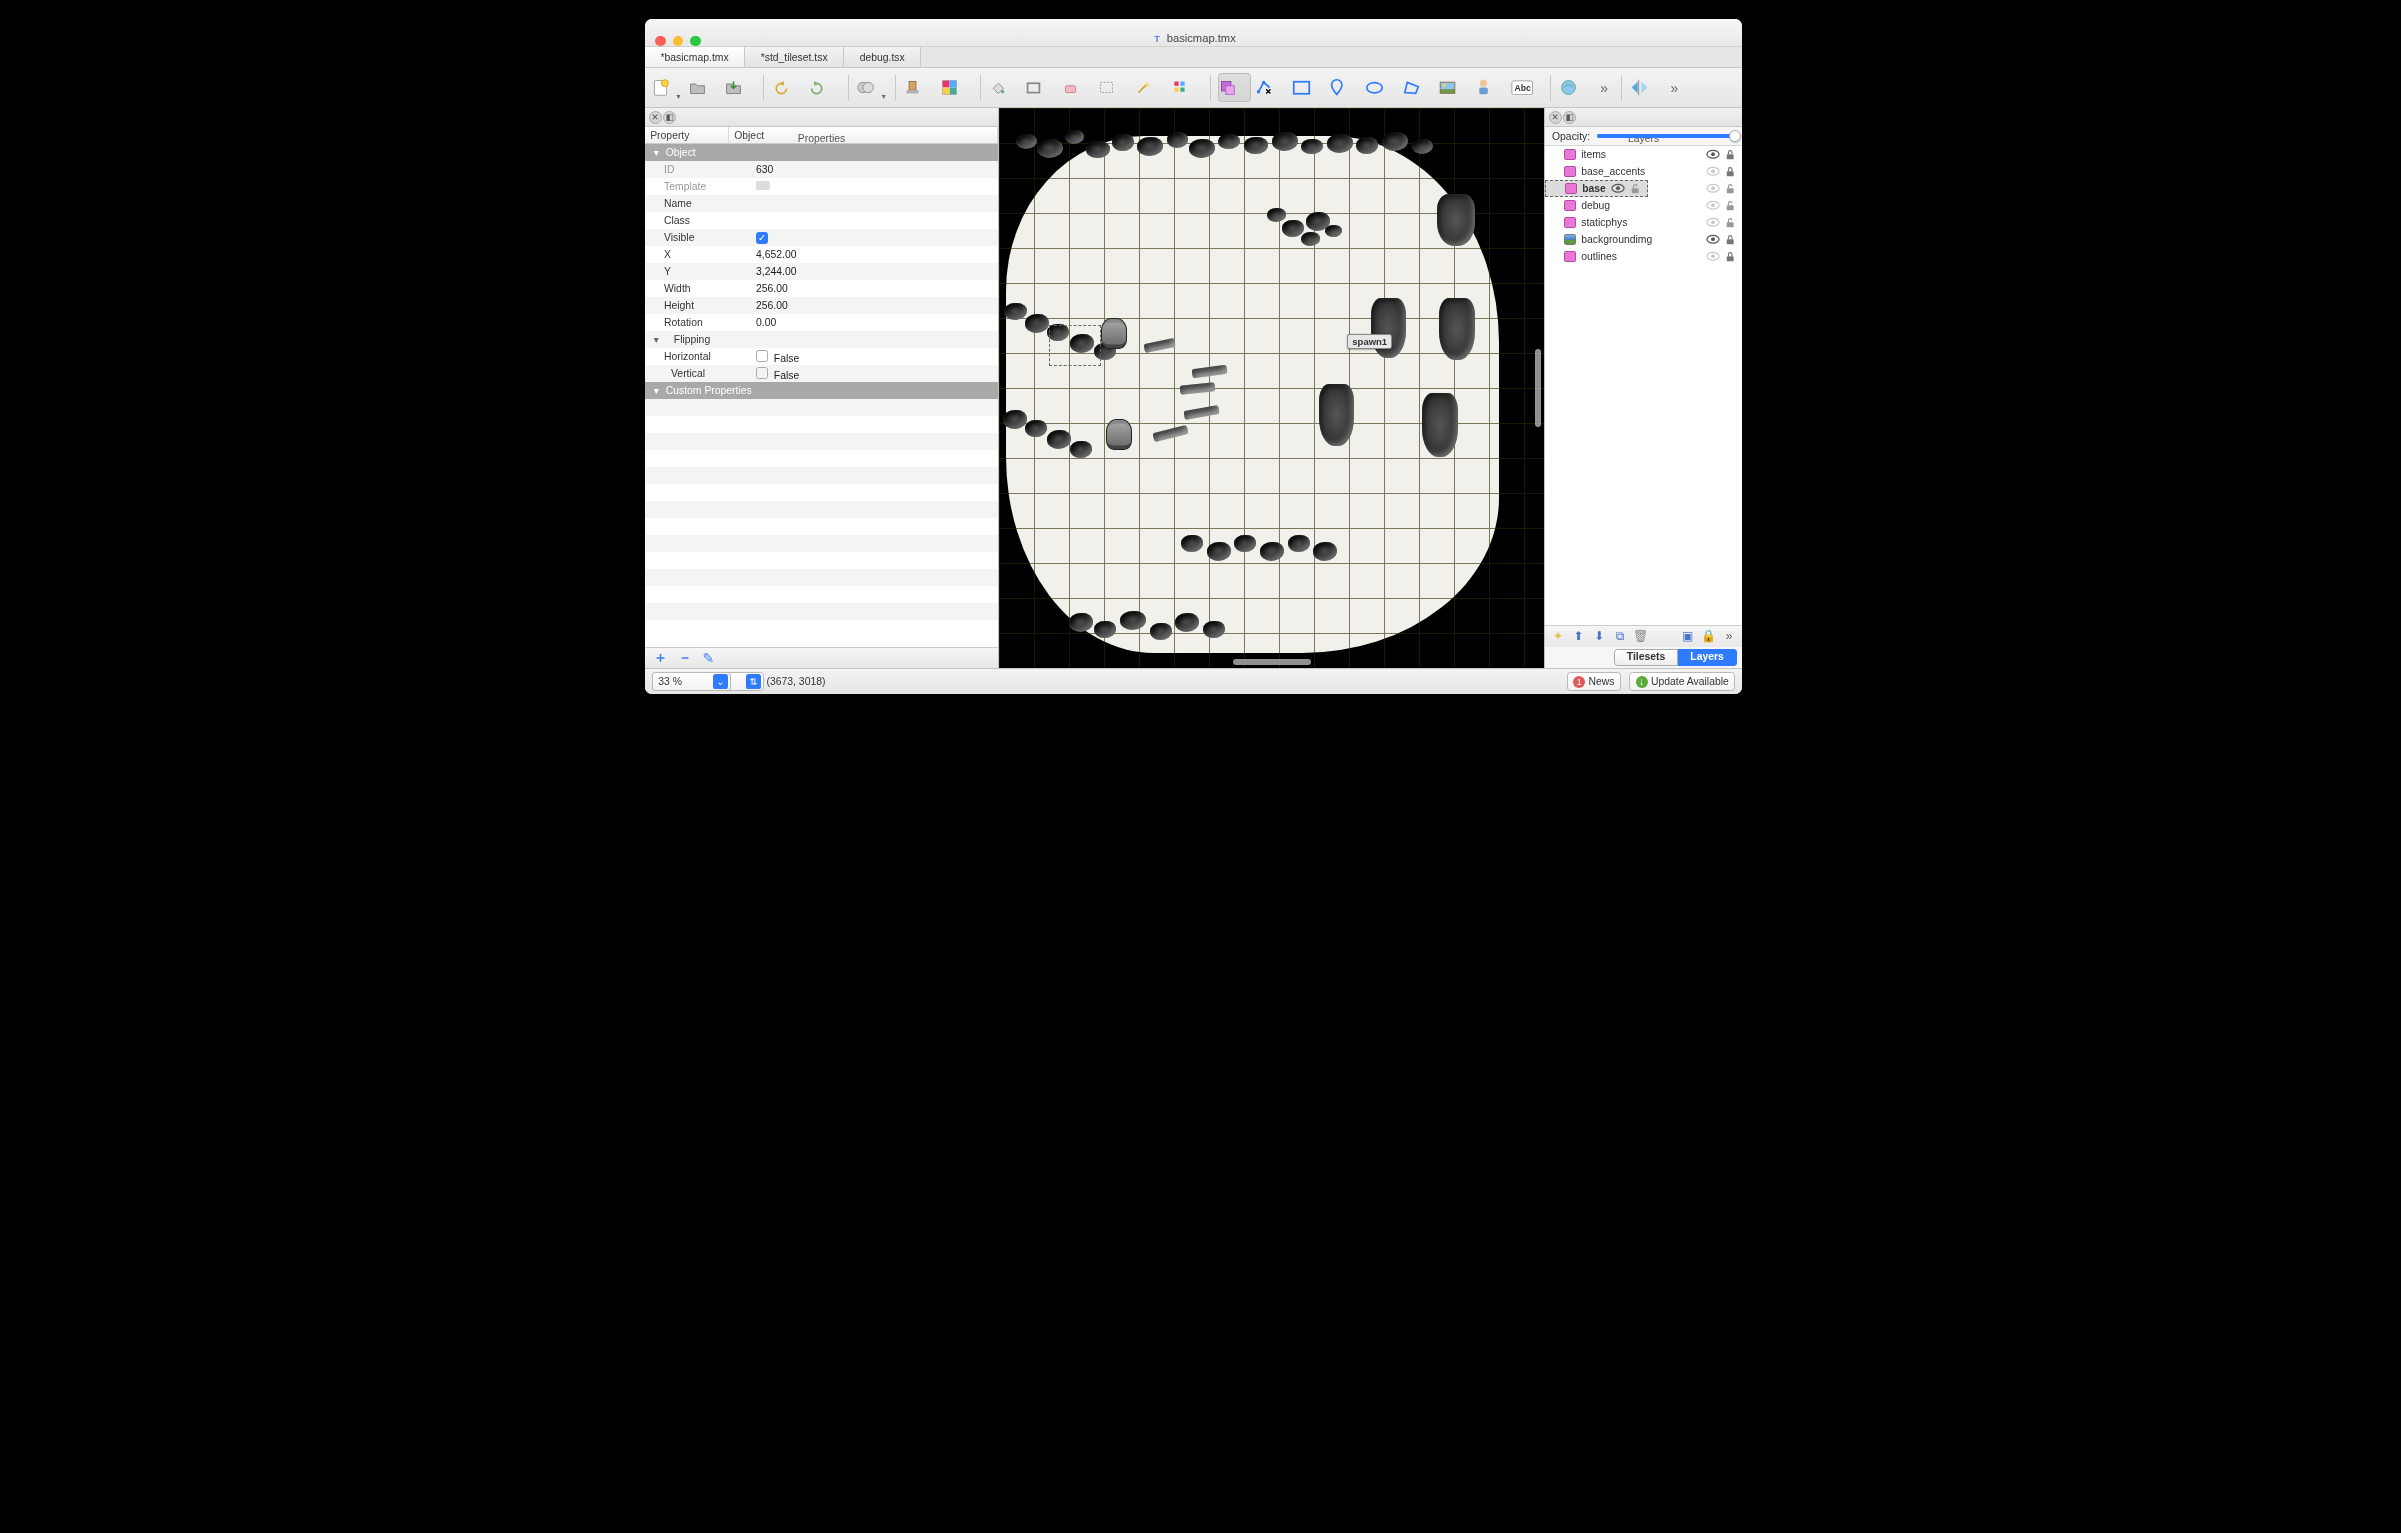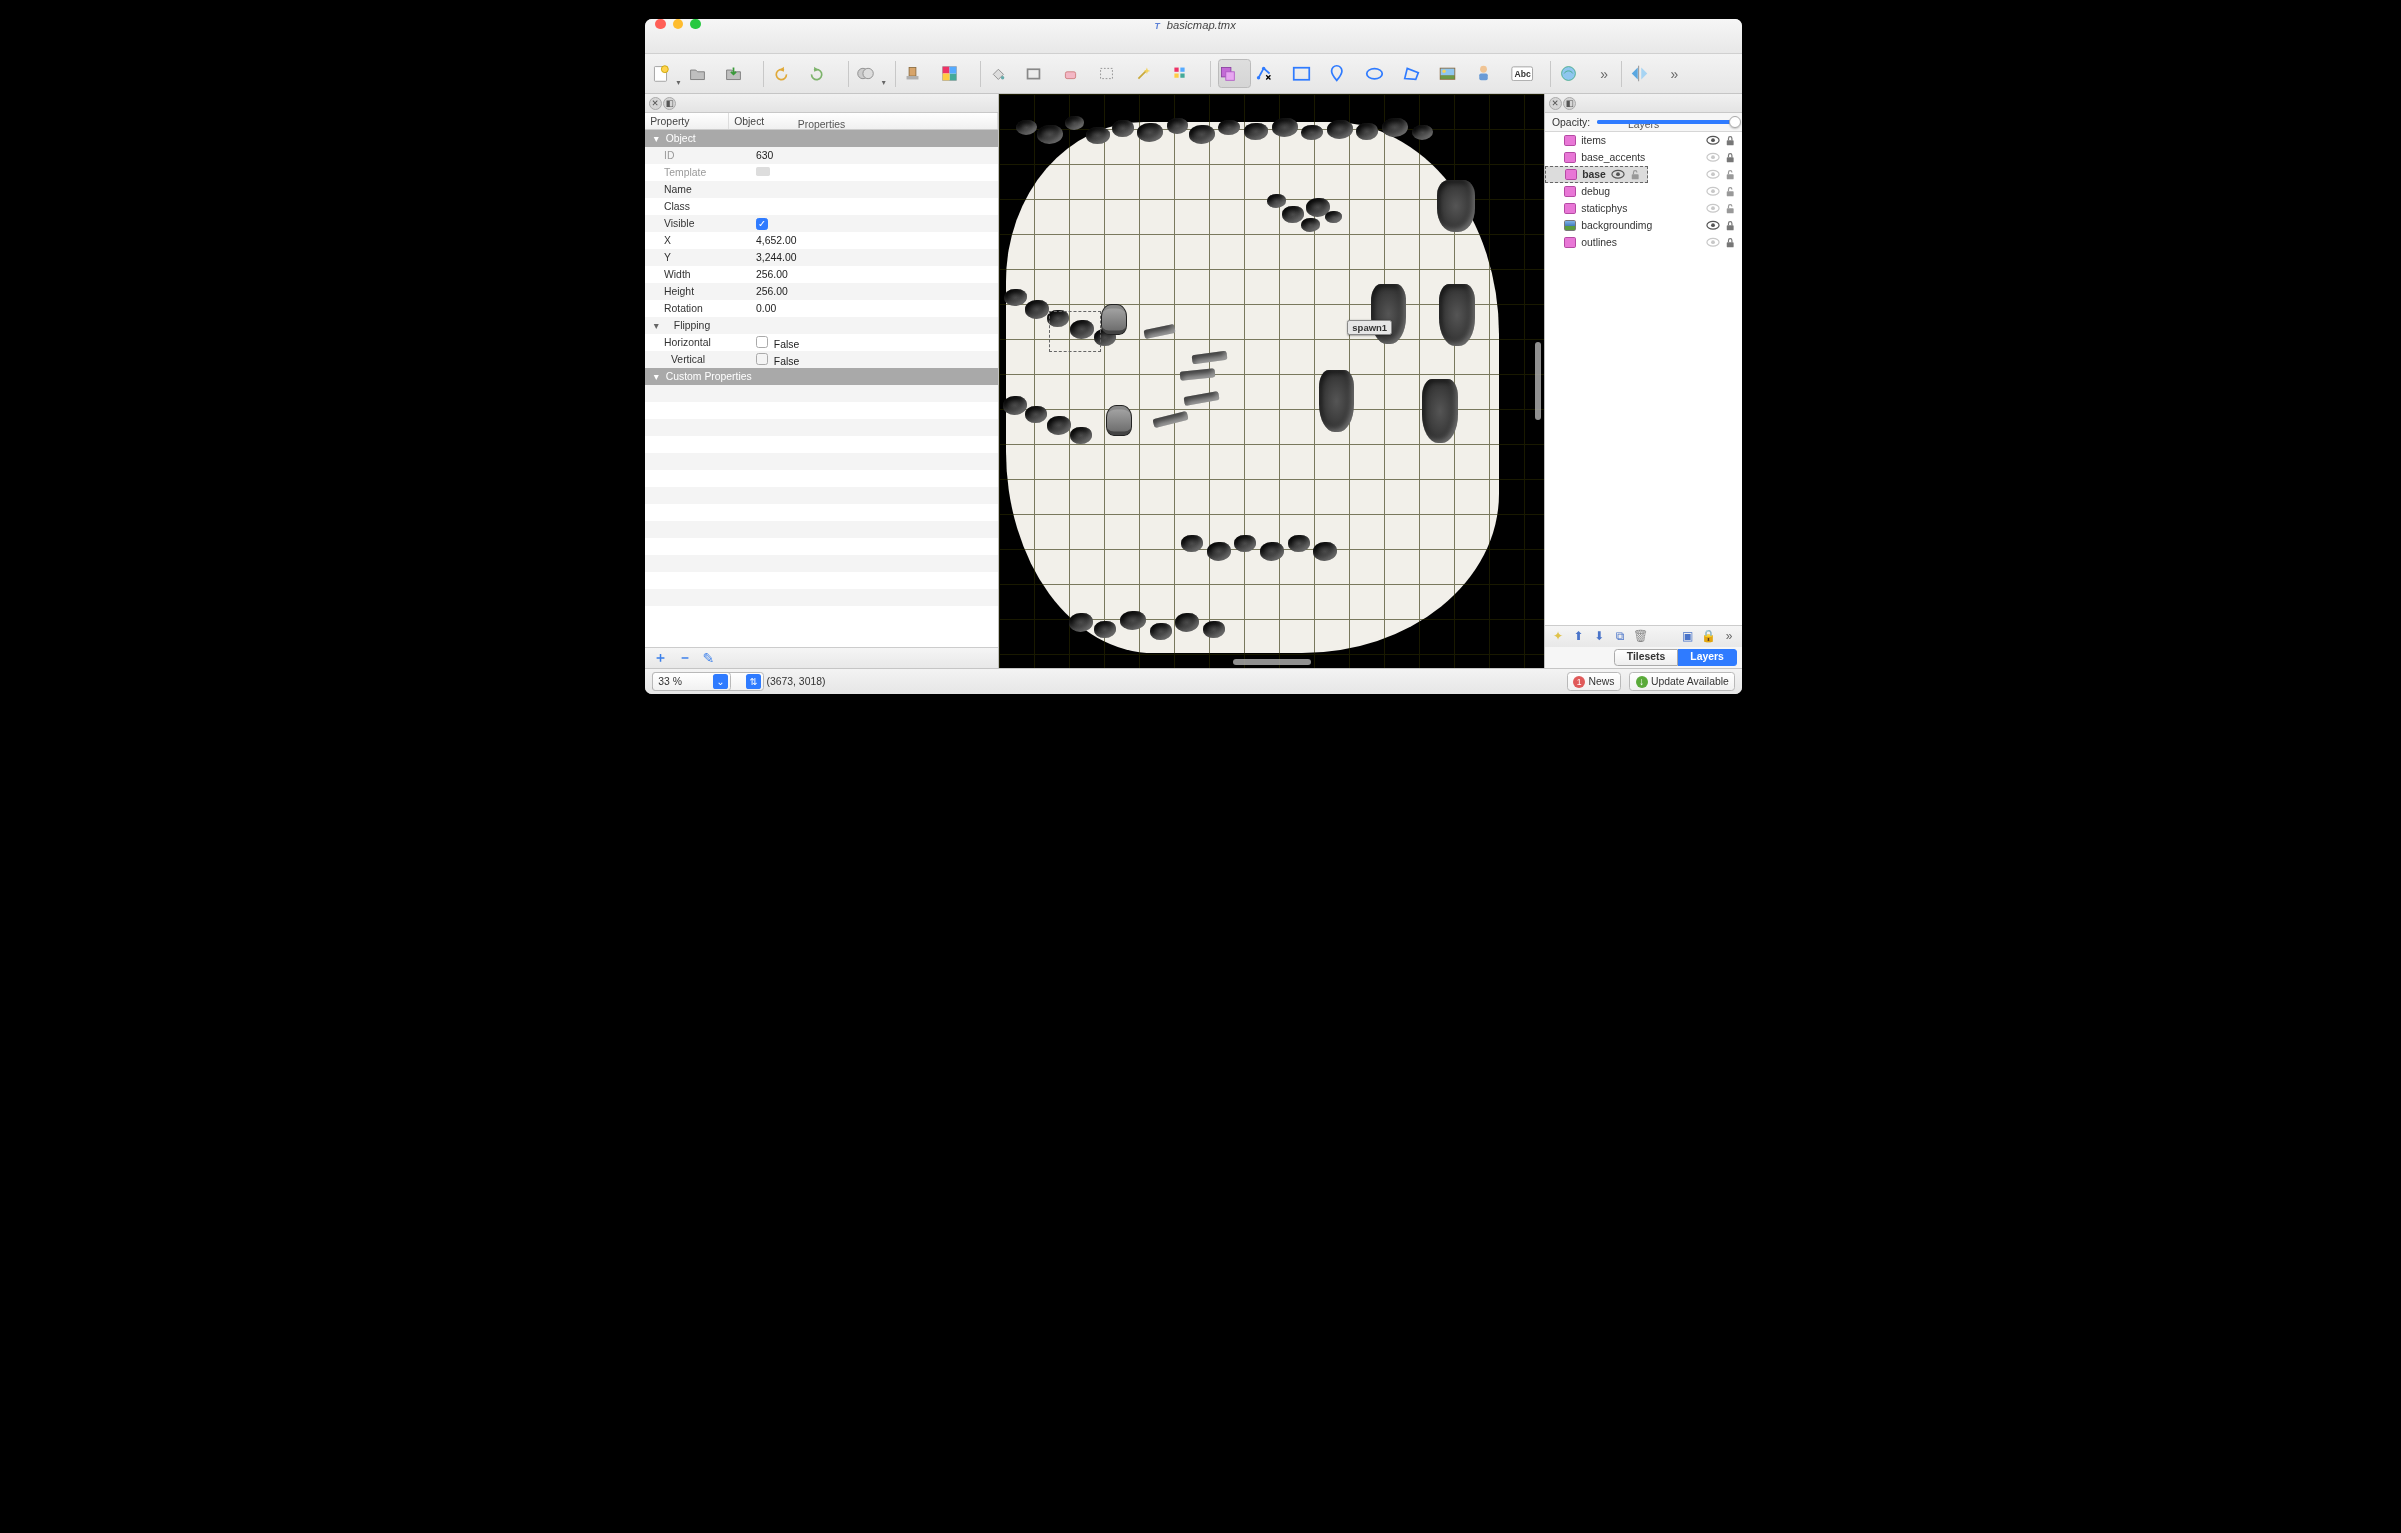--- a/index.html
+++ b/index.html
@@ -3,21 +3,21 @@
 <meta charset="utf-8">
 <style>
   * { box-sizing: border-box; margin: 0; padding: 0; font-family: -apple-system, "Helvetica Neue", Arial, sans-serif; }
   body { background: #000; width: 1201px; height: 767px; margin: 0 auto; position: relative; font-size: 11.2px; color: #333; }
   .window {
     position: absolute; top: 19px; left: 45px; width: 1097px; height: 675px;
     background: #ececec; border-radius: 7px; box-shadow: 0 17px 52px rgba(0,0,0,.6), 0 0 0 0.9px rgba(0,0,0,.15);
     display: flex; flex-direction: column; overflow: hidden;
   }
   
-  .titlebar { height: 35px; background: linear-gradient(#f6f6f6,#e8e8e8); border-bottom: 0.9px solid #d0d0d0; display:flex; align-items:flex-start; position:relative;font-style:italic; }
+  .titlebar { height: 28px; background: linear-gradient(#f6f6f6,#e8e8e8); border-bottom: 0.9px solid #d0d0d0; display:flex; align-items:flex-end; position:relative; }
   .traffic { display:flex; gap:7px; padding-left:10.4px; }
   .dot { width:10.4px; height:10.4px; border-radius:50%; }
   .dot.red{background:#ff5f57;} .dot.yellow{background:#febc2e;} .dot.green{background:#28c840;}
   .title { position:absolute; left:0; right:0; text-align:center; font-size:11.2px; color:#444; pointer-events:none; }
   .title::before { content:"T"; display:inline-block; width:12px; height:12px; margin-right:3.5px; font-size:8.6px; color:#5a7fd6; font-weight:bold; }
   
   .filetabs { height:21px; background:#e6e6e6; display:flex; border-bottom:0.9px solid #c8c8c8; }
   .ftab { padding:0 15.5px; display:flex; align-items:center; font-size:10.4px; border-right:0.9px solid #c8c8c8; background:linear-gradient(#f2f2f2,#e4e4e4); cursor:default; }
   .ftab.active { background:linear-gradient(#fff,#f0f0f0); }
   
@@ -105,20 +105,31 @@
 
   <div class="titlebar">
     <div class="traffic">
       <div class="dot red"></div>
       <div class="dot yellow"></div>
       <div class="dot green"></div>
     </div>
     <div class="title">basicmap.tmx</div>
   </div>
 
+  <div class="filetabs">
+    <div class="ftab active">
+        <span>*basicmap.tmx</span>
+      </div>
+    <div class="ftab">
+        <span>*std_tileset.tsx</span>
+      </div>
+    <div class="ftab">
+        <span>debug.tsx</span>
+      </div>
+  </div>
 
   <div class="toolbar">
     <div class="tbtn">
         <svg width="19" height="19" viewBox="0 0 22 22">
           <rect x="4" y="3" width="14" height="17" rx="1" fill="#fff" stroke="#999"></rect>
           <circle cx="16" cy="6" r="4" fill="#ffd34d" stroke="#c9a400"></circle>
         </svg>
         <span style="position:absolute;right:1.7px;bottom:0;font-size:7.8px;color:#666">▾</span>
       </div>
     <div class="tbtn">

